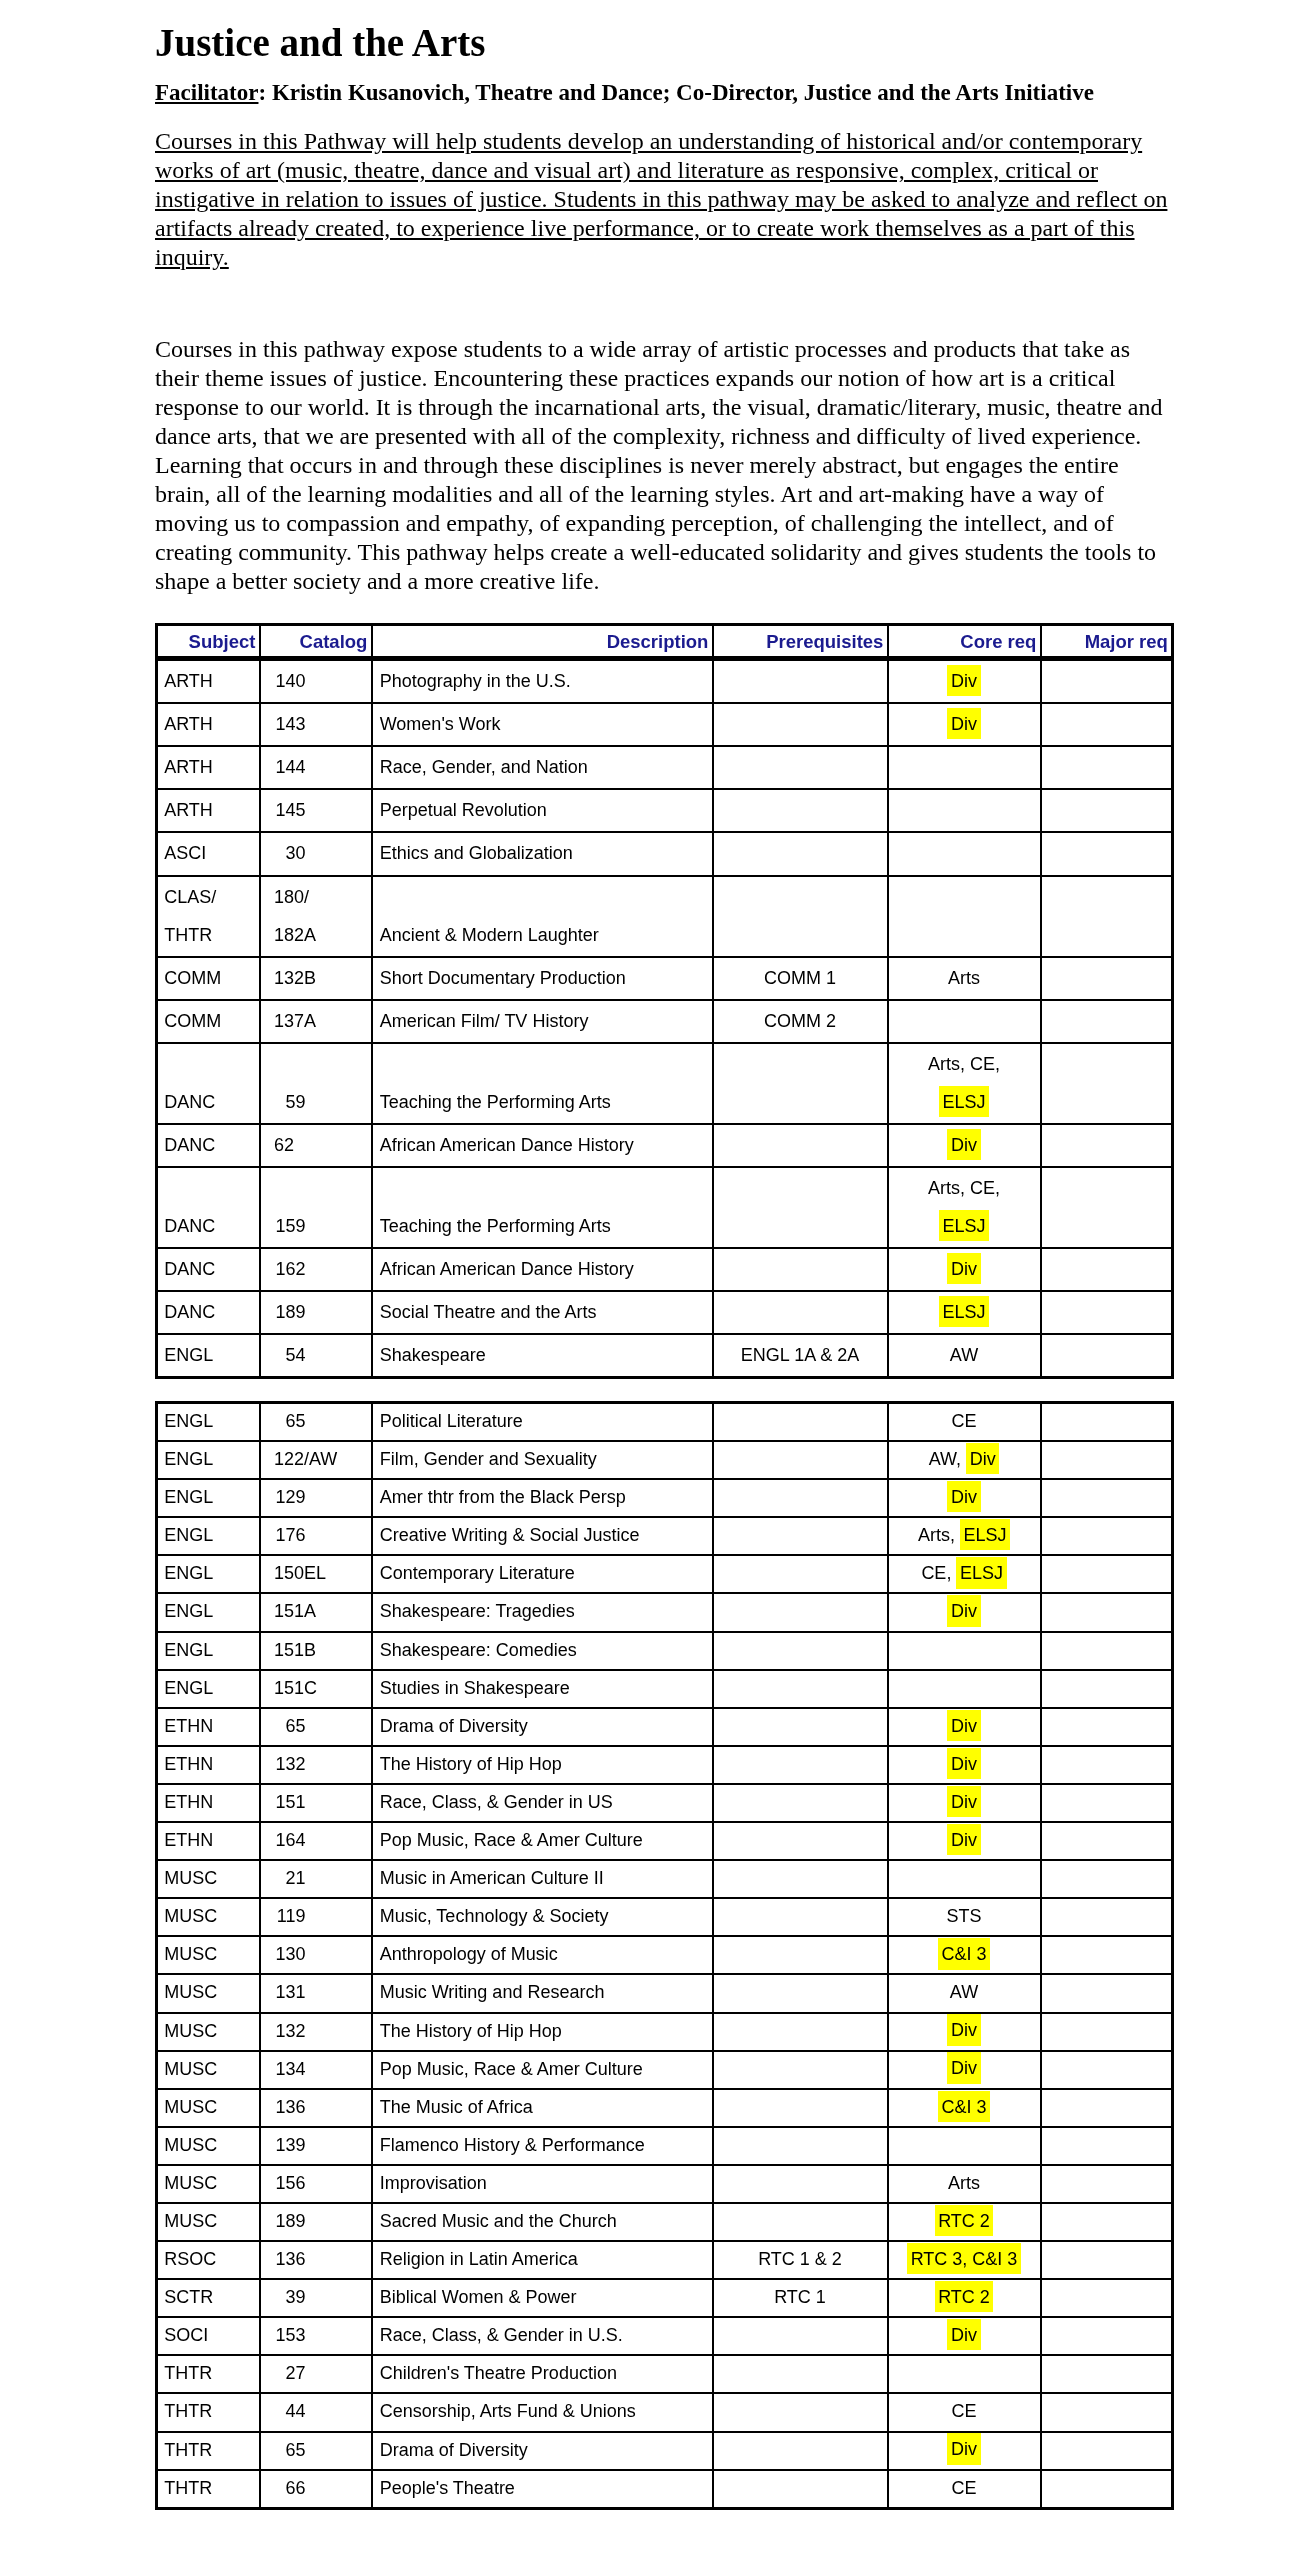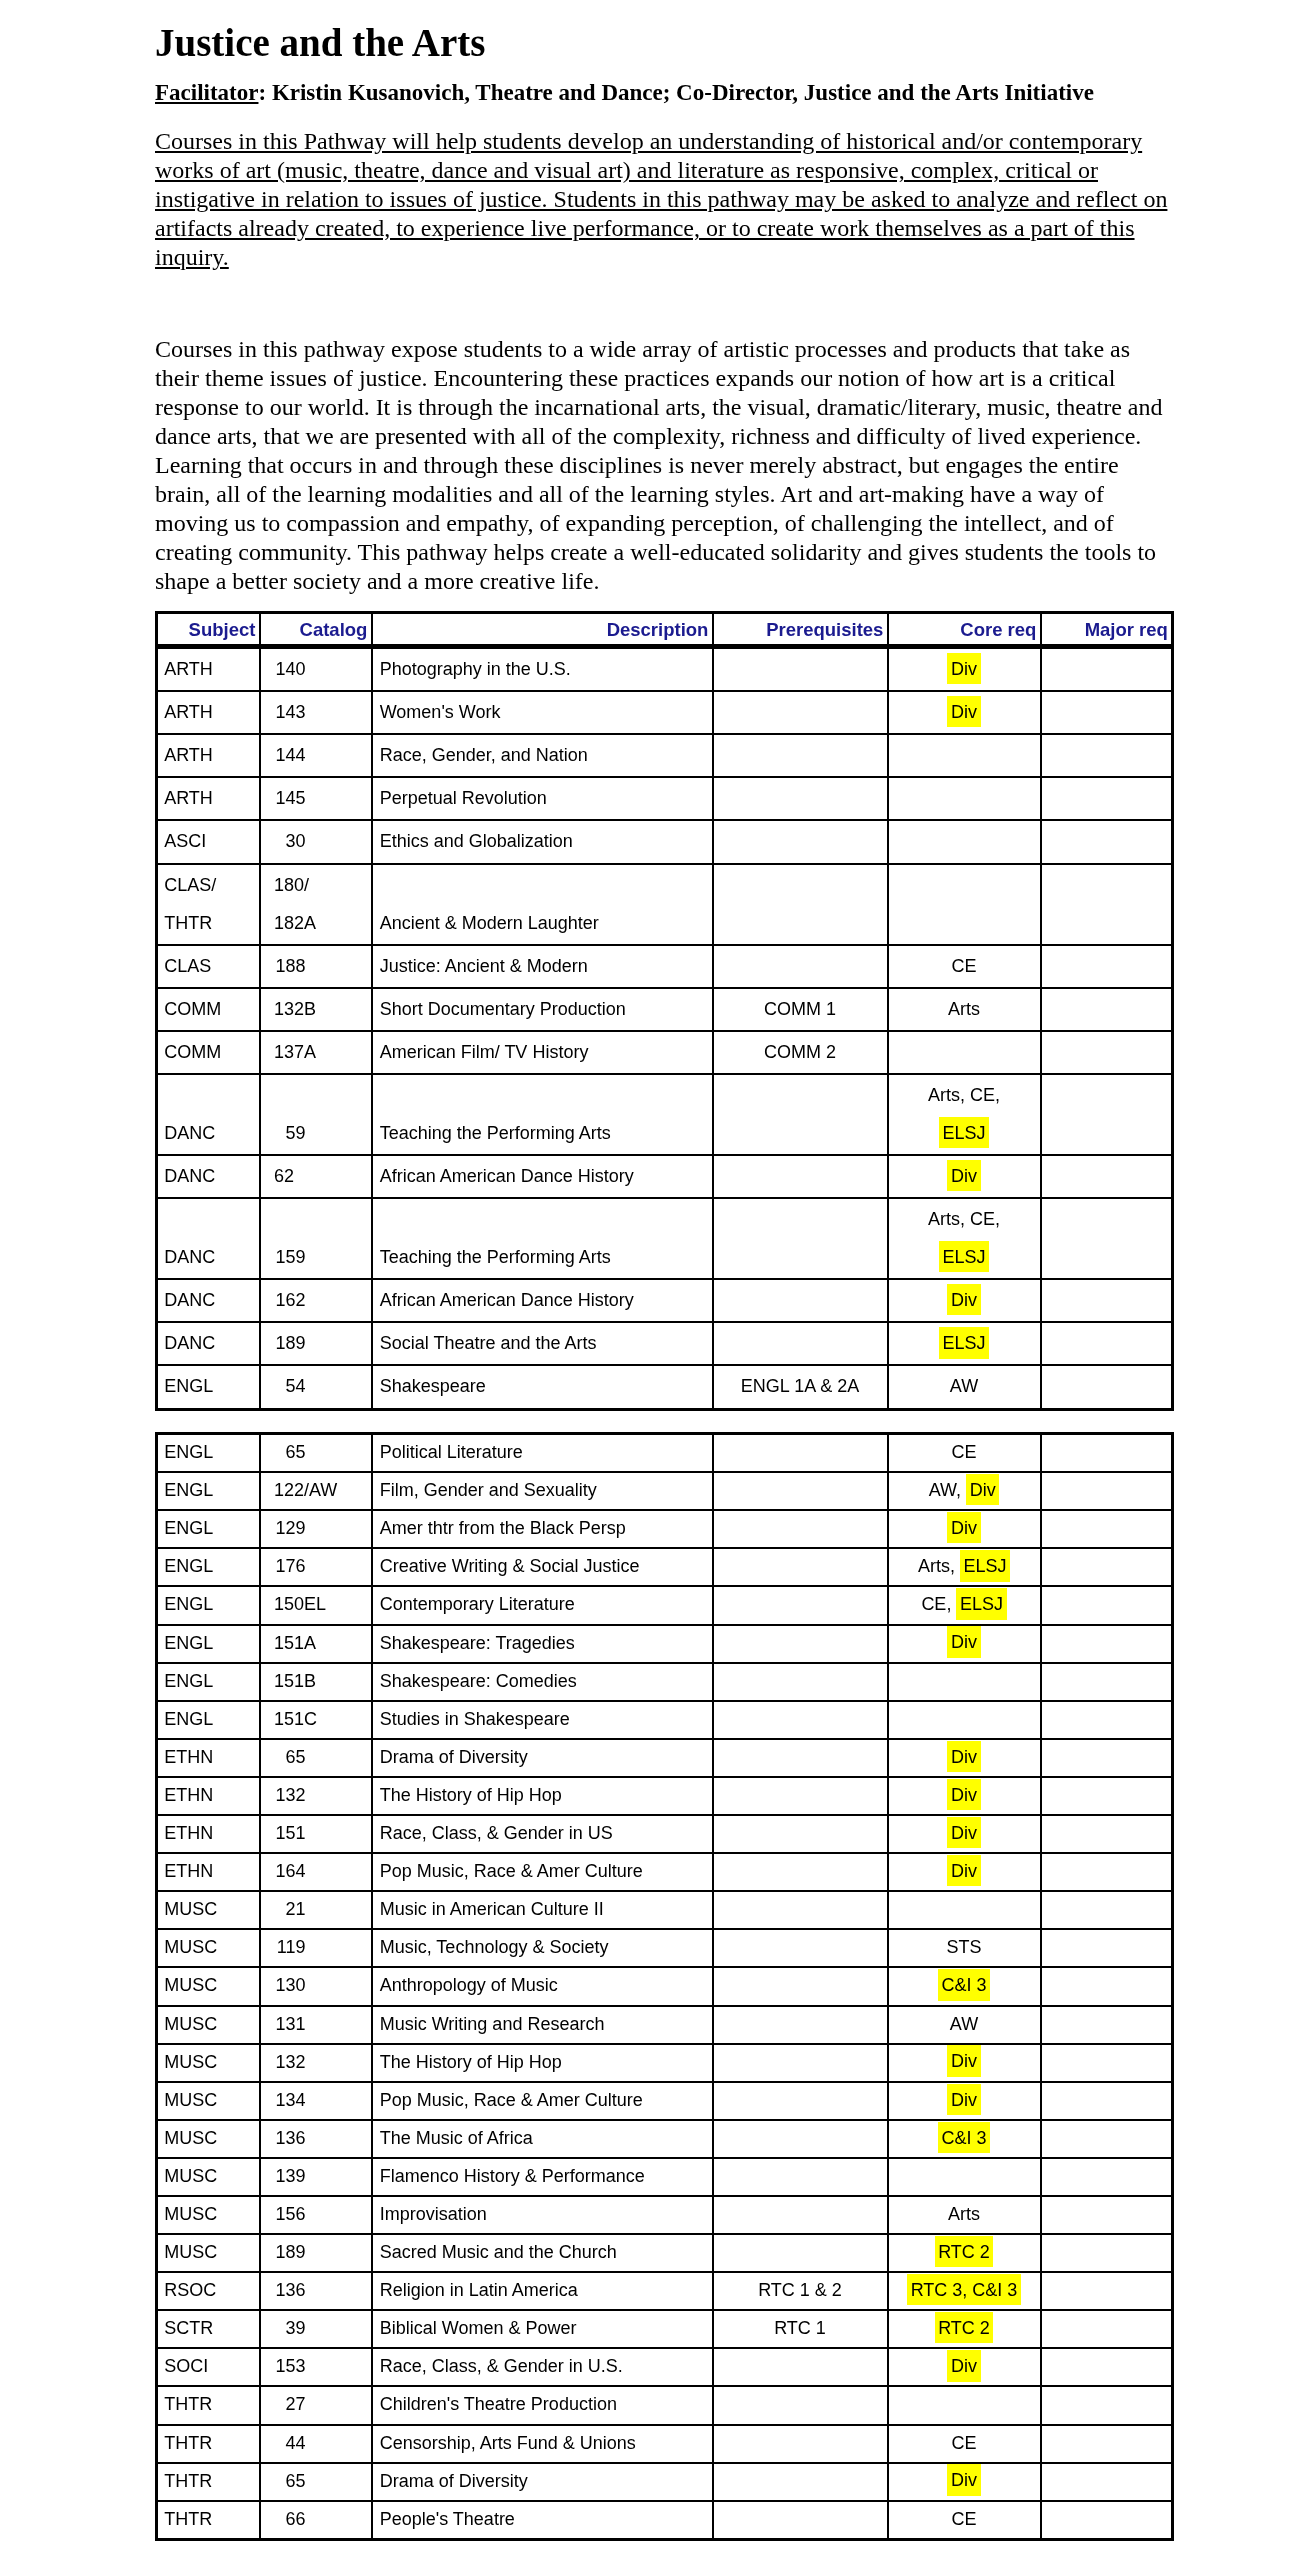--- a/index.html
+++ b/index.html
@@ -30,21 +30,21 @@
     margin: 0 0 21.6px 0;
   }
   .facilitator .u { text-decoration: underline; }
   p.body-par {
     font-size: 24px;
     line-height: 29px;
     margin: 0;
     width: 1020px;
   }
   p.body-par.p1 { margin-bottom: 63px; text-decoration: underline; }
-  p.body-par.p2 { margin-bottom: 15px; }
+  p.body-par.p2 { margin-bottom: 27px; }
   .course-table {
     border-collapse: collapse;
     table-layout: fixed;
     width: 1016px;
     border: 3.1px solid #000;
     font-family: "Liberation Sans", sans-serif;
     font-size: 18px;
     margin: 0 0 21.6px 0;
   }
   .course-table th, .course-table td {
@@ -152,28 +152,20 @@
             <td class="col-major"></td>
           </tr>
           <tr>
             <td class="col-subject">CLAS/
 THTR</td>
             <td class="col-catalog">180/
 182A</td>
             <td class="col-desc">Ancient &amp; Modern Laughter</td>
             <td class="col-prereq"></td>
             <td class="col-core"></td>
-            <td class="col-major"></td>
-          </tr>
-          <tr>
-            <td class="col-subject">CLAS</td>
-            <td class="col-catalog num">188</td>
-            <td class="col-desc">Justice: Ancient &amp; Modern</td>
-            <td class="col-prereq"></td>
-            <td class="col-core">CE</td>
             <td class="col-major"></td>
           </tr>
           <tr>
             <td class="col-subject">COMM</td>
             <td class="col-catalog">132B</td>
             <td class="col-desc">Short Documentary Production</td>
             <td class="col-prereq">COMM 1</td>
             <td class="col-core">Arts</td>
             <td class="col-major"></td>
           </tr>

